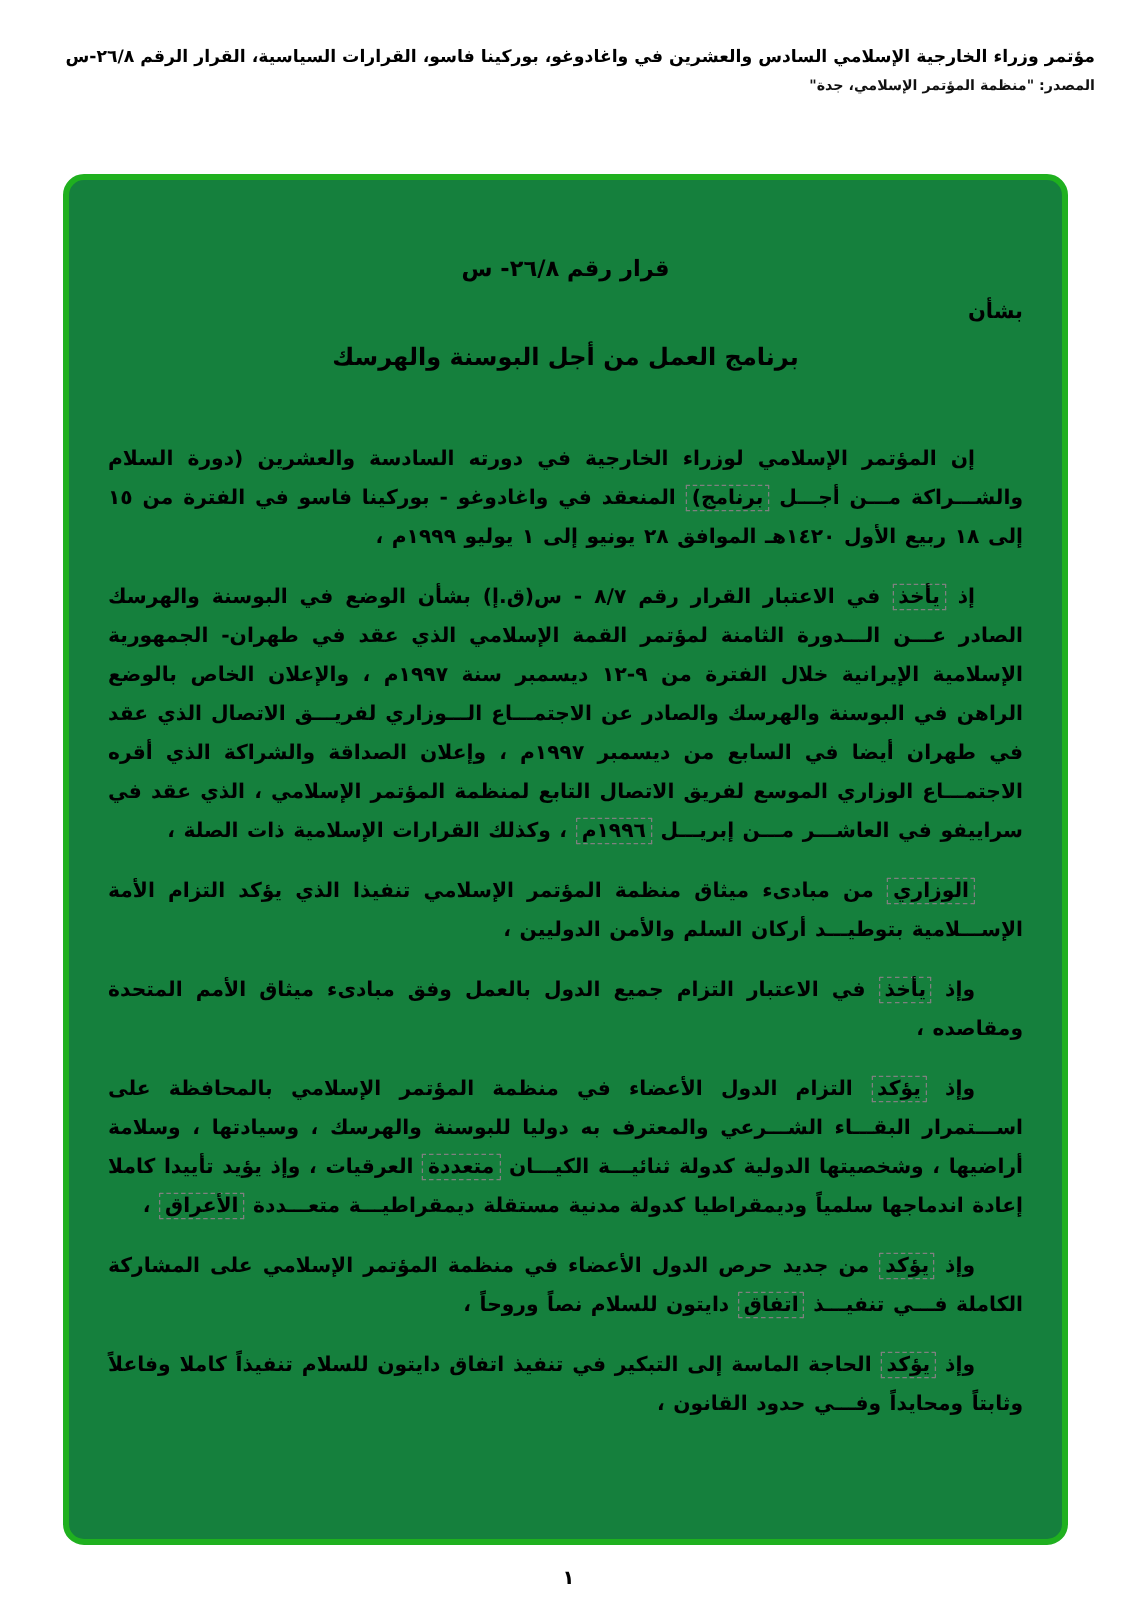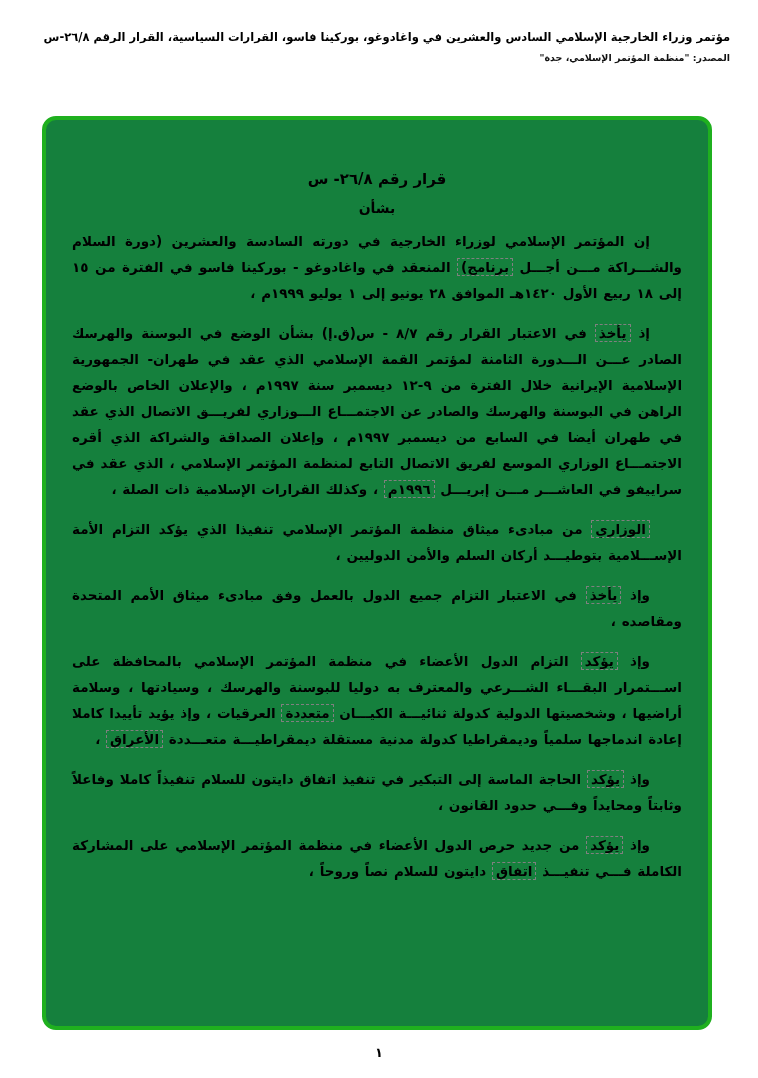--- a/index.html
+++ b/index.html
@@ -39,21 +39,21 @@
     width: 670px;
     height: 914px;
     border: 4px solid #1fb01f;
     border-radius: 14px;
     background: #15803d;
     direction: rtl;
     padding: 50px 26px 0 26px;
   }
   .doc-title { text-align: center; font-weight: 700; }
   .title-number   { font-size: 15px; margin-bottom: 12px; }
-  .title-regarding{ font-size: 14px; margin-bottom: 12px; }
+  .title-regarding{ font-size: 14px; margin-bottom: 12px; text-align: right; }
   .title-subject  { font-size: 16px; margin-bottom: 46px; }
   .doc-body { direction: rtl; }
   .para {
     direction: rtl;
     text-align: justify;
     font-size: 13.5px;
     font-weight: 700;
     line-height: 26px;
     margin-bottom: 14px;
     text-indent: 32px;
@@ -80,27 +80,28 @@
 <div class="page">
 
   <header class="top-header">
     <div class="header-citation">مؤتمر وزراء الخارجية الإسلامي السادس والعشرين في واغادوغو، بوركينا فاسو، القرارات السياسية، القرار الرقم ٢٦/٨-س</div>
     <div class="header-source">المصدر:  "منظمة المؤتمر الإسلامي، جدة"</div>
   </header>
 
   <div class="doc-box">
     <div class="doc-title title-number">قرار رقم ٢٦/٨- س</div>
     <div class="doc-title title-regarding">بشأن</div>
+    <div class="doc-title title-subject">برنامج العمل من أجل البوسنة والهرسك</div>
 
     <div class="doc-body" id="doc-body">
         <p class="para"><span>إن المؤتمر الإسلامي لوزراء الخارجية في دورته السادسة والعشرين (دورة السلام والشـــراكة مـــن أجـــل </span><span class="boxed-term">برنامج)</span><span> المنعقد في واغادوغو - بوركينا فاسو في الفترة من ١٥ إلى ١٨ ربيع الأول ١٤٢٠هـ الموافق ٢٨ يونيو إلى ١ يوليو ١٩٩٩م ،</span></p>
         <p class="para"><span>إذ </span><span class="boxed-term">يأخذ</span><span> في الاعتبار القرار رقم ٨/٧ - س(ق.إ) بشأن الوضع في البوسنة والهرسك الصادر عـــن الـــدورة الثامنة لمؤتمر القمة الإسلامي الذي عقد في طهران- الجمهورية الإسلامية الإيرانية خلال الفترة من ٩-١٢ ديسمبر سنة ١٩٩٧م ، والإعلان الخاص بالوضع الراهن في البوسنة والهرسك والصادر عن الاجتمـــاع الـــوزاري لفريـــق الاتصال الذي عقد في طهران أيضا في السابع من ديسمبر ١٩٩٧م ، وإعلان الصداقة والشراكة الذي أقره الاجتمـــاع الوزاري الموسع لفريق الاتصال التابع لمنظمة المؤتمر الإسلامي ، الذي عقد في سراييفو في العاشـــر مـــن إبريـــل </span><span class="boxed-term">١٩٩٦م</span><span> ، وكذلك القرارات الإسلامية ذات الصلة ،</span></p>
         <p class="para"><span class="boxed-term">الوزاري</span><span> من مبادىء ميثاق منظمة المؤتمر الإسلامي تنفيذا الذي يؤكد التزام الأمة الإســـلامية بتوطيـــد أركان السلم والأمن الدوليين ،</span></p>
         <p class="para"><span>وإذ </span><span class="boxed-term">يأخذ</span><span> في الاعتبار التزام جميع الدول بالعمل وفق مبادىء ميثاق الأمم المتحدة ومقاصده ،</span></p>
         <p class="para"><span>وإذ </span><span class="boxed-term">يؤكد</span><span> التزام الدول الأعضاء في منظمة المؤتمر الإسلامي بالمحافظة على اســـتمرار البقـــاء الشـــرعي والمعترف به دوليا للبوسنة والهرسك ، وسيادتها ، وسلامة أراضيها ، وشخصيتها الدولية كدولة ثنائيـــة الكيـــان </span><span class="boxed-term">متعددة</span><span> العرقيات ، وإذ يؤيد تأييدا كاملا إعادة اندماجها سلمياً وديمقراطيا كدولة مدنية مستقلة ديمقراطيـــة متعـــددة </span><span class="boxed-term">الأعراق</span><span> ،</span></p>
+        <p class="para"><span>وإذ </span><span class="boxed-term">يؤكد</span><span> من جديد حرص الدول الأعضاء في منظمة المؤتمر الإسلامي على المشاركة الكاملة فـــي تنفيـــذ </span><span class="boxed-term">اتفاق</span><span> دايتون للسلام نصاً وروحاً ،</span></p>
         <p class="para"><span>وإذ </span><span class="boxed-term">يؤكد</span><span> الحاجة الماسة إلى التبكير في تنفيذ اتفاق دايتون للسلام تنفيذاً كاملا وفاعلاً وثابتاً ومحايداً وفـــي حدود القانون ،</span></p>
-        <p class="para"><span>وإذ </span><span class="boxed-term">يؤكد</span><span> من جديد حرص الدول الأعضاء في منظمة المؤتمر الإسلامي على المشاركة الكاملة فـــي تنفيـــذ </span><span class="boxed-term">اتفاق</span><span> دايتون للسلام نصاً وروحاً ،</span></p>
       </div>
   </div>
 
   <div class="page-number">١</div>
 
 </div>
 
 </body></html>

